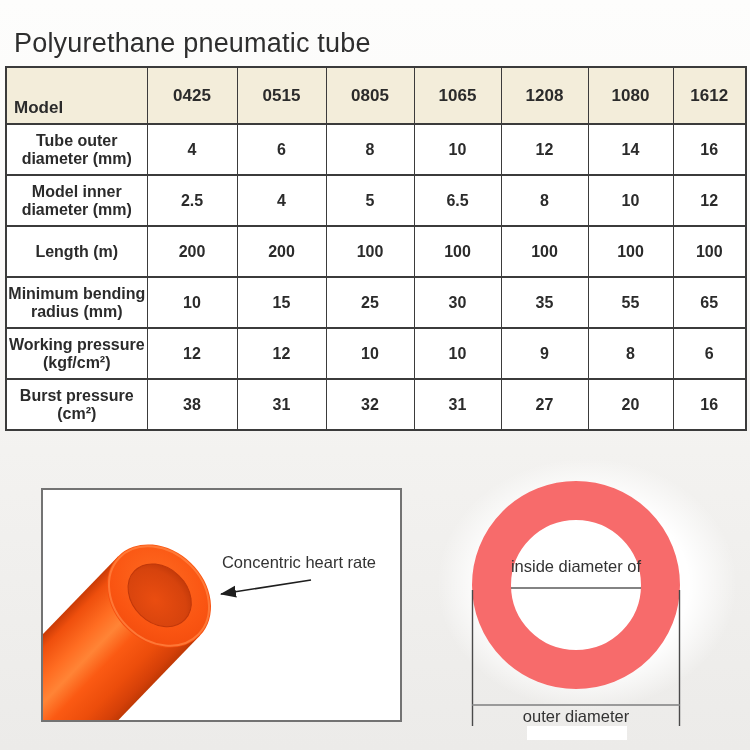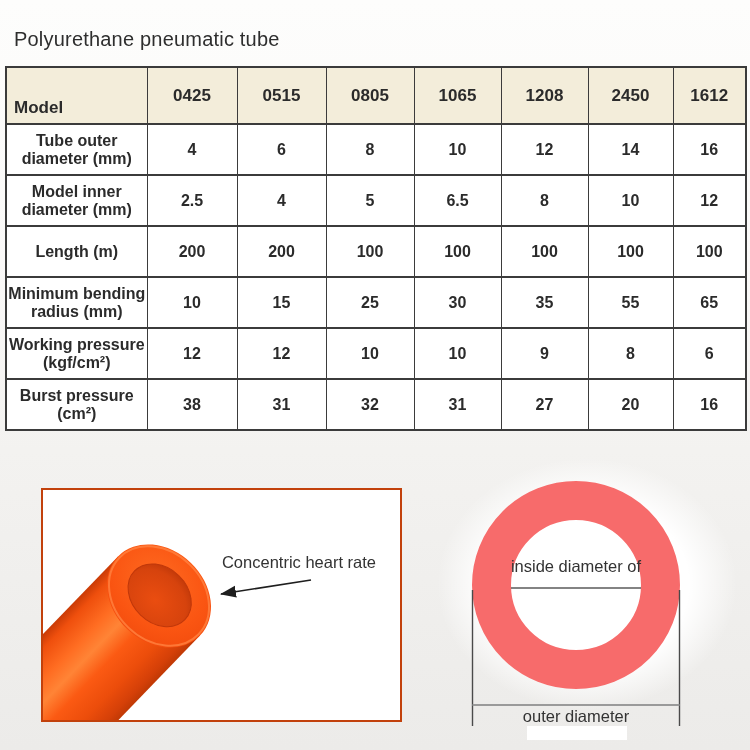--- a/index.html
+++ b/index.html
@@ -6,21 +6,21 @@
   body {
     width: 750px; height: 750px; overflow: hidden;
     font-family: "Liberation Sans", sans-serif;
     background: linear-gradient(180deg, #fdfdfc 0%, #faf9f8 35%, #f3f2f0 60%, #ecebe9 100%);
     position: relative;
   }
   #page-root { position: absolute; inset: 0; }
 
   #page-title {
     position: absolute; left: 14px; top: 28px;
-    font-size: 20px; color: #2e2e2e; letter-spacing: 0.2px;
+    font-size: 27px; color: #2e2e2e; letter-spacing: 0.2px;
   }
 
   table.spec {
     position: absolute; left: 5px; top: 66px;
     width: 740px; border-collapse: collapse; table-layout: fixed;
     border: 2px solid #3b3b3b;
     background: #fff;
     font-weight: bold;
   }
   table.spec td {
@@ -40,21 +40,21 @@
   }
   td.corner span {
     position: absolute; left: 7px; bottom: 5px;
     font-size: 17px; color: #2b2b2b;
   }
   td.rowlabel { font-size: 14.5px; line-height: 18px; padding: 0 1px; margin-top: 44px; }
 
   #photo-box {
     position: absolute; left: 41px; top: 488px;
     width: 357px; height: 230px;
-    background: #fff; border: 2px solid #c2410c;
+    background: #fff; border: 2px solid #737373;
   }
   #ring-glow {
     position: absolute; left: 437px; top: 458px; width: 300px; height: 252px;
     background: radial-gradient(closest-side, #ffffff 68%, rgba(255,255,255,0) 100%);
   }
   #ring-figure { position: absolute; left: 455px; top: 470px; }
   svg text { font-family: "Liberation Sans", sans-serif; }
 </style>
 </head>
 <body>
@@ -77,21 +77,21 @@
     <tbody id="spec-tbody">
         <tr class="head">
           <td class="corner">
             <span>Model</span>
           </td>
           <td>0425</td>
           <td>0515</td>
           <td>0805</td>
           <td>1065</td>
           <td>1208</td>
-          <td>2450</td>
+          <td>1080</td>
           <td>1612</td>
         </tr>
         <tr class="body">
           <td class="rowlabel">Tube outer diameter (mm)</td>
           <td>4</td>
           <td>6</td>
           <td>8</td>
           <td>10</td>
           <td>12</td>
           <td>14</td>

